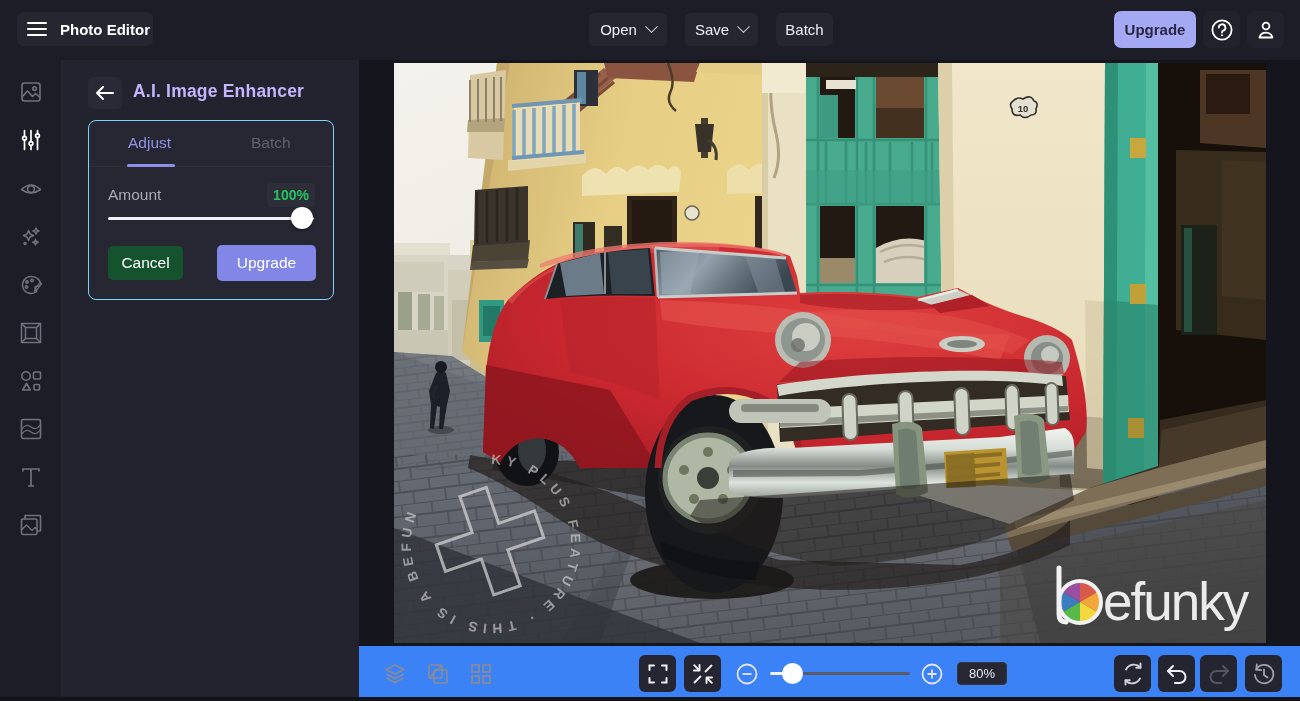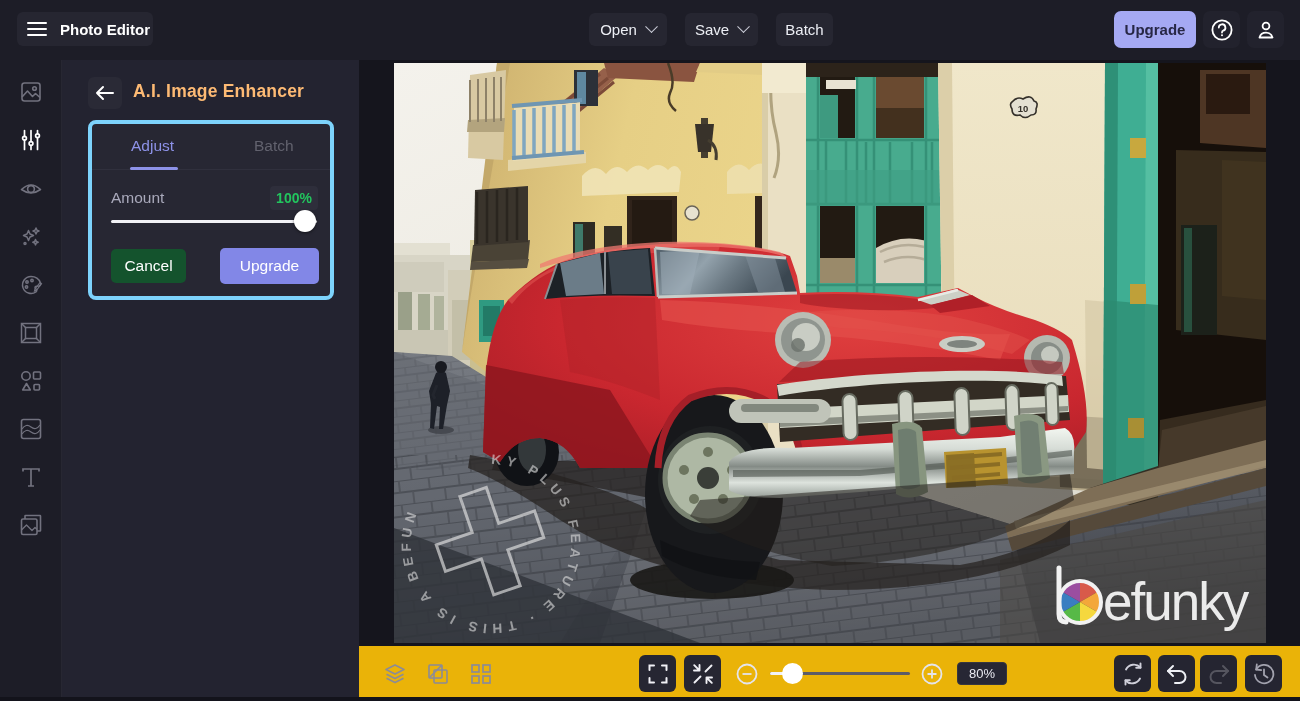--- a/index.html
+++ b/index.html
@@ -1,40 +1,40 @@
 <!DOCTYPE html>
 <html><head>
 <meta charset="utf-8">
 <style>
 * { margin:0; padding:0; box-sizing:border-box; }
 html,body { width:1300px; height:701px; overflow:hidden; background:#15151d; font-family:"Liberation Sans",sans-serif; }
 #topbar { position:absolute; left:0; top:0; width:1300px; height:60px; background:#1d1d27; }
 #sidebar { position:absolute; left:0; top:60px; width:62px; height:641px; background:#1d1d27; border-right:1px solid #272732; }
 #panel { position:absolute; left:62px; top:60px; width:297px; height:641px; background:#232330; }
 #canvas { position:absolute; left:359px; top:60px; width:941px; height:586px; background:#15151d; }
-#toolbar { position:absolute; left:359px; top:646px; width:941px; height:55px; background:#eab308; }
+#toolbar { position:absolute; left:359px; top:646px; width:941px; height:55px; background:#3b82f6; }
 #bottomstrip { position:absolute; left:0; top:697px; width:1300px; height:4px; background:#13131b; }
 .btn { position:absolute; background:#262631; border-radius:6px; color:#eceef4; font-size:15px; display:flex; align-items:center; justify-content:center; }
 .chev { display:inline-block; width:9px; height:9px; border-right:1.8px solid #c9cbd6; border-bottom:1.8px solid #c9cbd6; transform:rotate(45deg) translate(-2px,-2px); margin-left:10px; }
 #menubtn { left:17px; top:12px; width:136px; height:34px; justify-content:flex-start; padding-left:10px;font-weight:bold; }
 .ham { width:20px; height:14px; display:inline-block; position:relative; margin-right:13px; }
 .ham span { position:absolute; left:0; width:20px; height:2.4px; background:#fff; border-radius:1px; }
 #title-ico { color:#fff; }
 #open { left:589px; top:13px; width:78px; height:33px; }
 #save { left:685px; top:13px; width:73px; height:33px; }
 #batch { left:776px; top:13px; width:57px; height:33px; }
 #upgrade-top { left:1114px; top:11px; width:82px; height:37px; background:#a5a9f3; color:#272745; font-weight:bold; border-radius:7px; font-size:15px; }
 #helpbtn { left:1203px; top:11px; width:37px; height:37px; background:#22222d; border-radius:7px; }
 #userbtn { left:1247px; top:11px; width:37px; height:37px; background:#22222d; border-radius:7px; }
 
 .sico { position:absolute; left:11px; width:40px; height:40px; display:flex; align-items:center; justify-content:center; }
 
 #backbtn { position:absolute; left:26px; top:17px; width:34px; height:32px; background:#2a2a36; border-radius:6px; display:flex; align-items:center; justify-content:center; }
-#ptitle { position:absolute; left:71px; top:21px; color:#fdba74; font-size:17.5px; font-weight:bold; letter-spacing:.2px; }
-#card { position:absolute; left:26px; top:60px; width:246px; height:180px; background:#272733; border:4px solid #7dd3fc; border-radius:8px; }
+#ptitle { position:absolute; left:71px; top:21px; color:#c4b5fd; font-size:17.5px; font-weight:bold; letter-spacing:.2px; }
+#card { position:absolute; left:26px; top:60px; width:246px; height:180px; background:#272733; border:1px solid #7dd3fc; border-radius:8px; }
 #tabrow { position:absolute; left:0; top:0; width:100%; height:46px; border-bottom:1px solid #30303d; }
 .tab { position:absolute; top:13px; font-size:15.5px; }
 #tab-adjust { left:39px; color:#8d92e8; }
 #tab-erase { left:162px; color:#62626e; }
 #tab-underline { position:absolute; left:38px; top:43px; width:48px; height:3px; background:#8d92e8; border-radius:2px; }
 #amount-label { position:absolute; left:19px; top:65px; color:#a9a9bb; font-size:15.5px; }
 #amount-val { position:absolute; left:178px; top:62px; width:48px; height:24px; background:#2e2e3b; border-radius:4px; color:#22c55e; font-size:14px; font-weight:bold; text-align:center; line-height:24px; }
 #slider { position:absolute; left:19px; top:96px; width:206px; height:3px; background:#f2f2f6; border-radius:2px; }
 #knob { position:absolute; left:202px; top:86px; width:22px; height:22px; background:#fff; border-radius:50%; box-shadow:0 1px 3px rgba(0,0,0,.5); }
 #cancel { position:absolute; left:19px; top:125px; width:75px; height:34px; background:#14532d; border-radius:5px; color:#fff; font-size:15.5px; display:flex; align-items:center; justify-content:center; }

